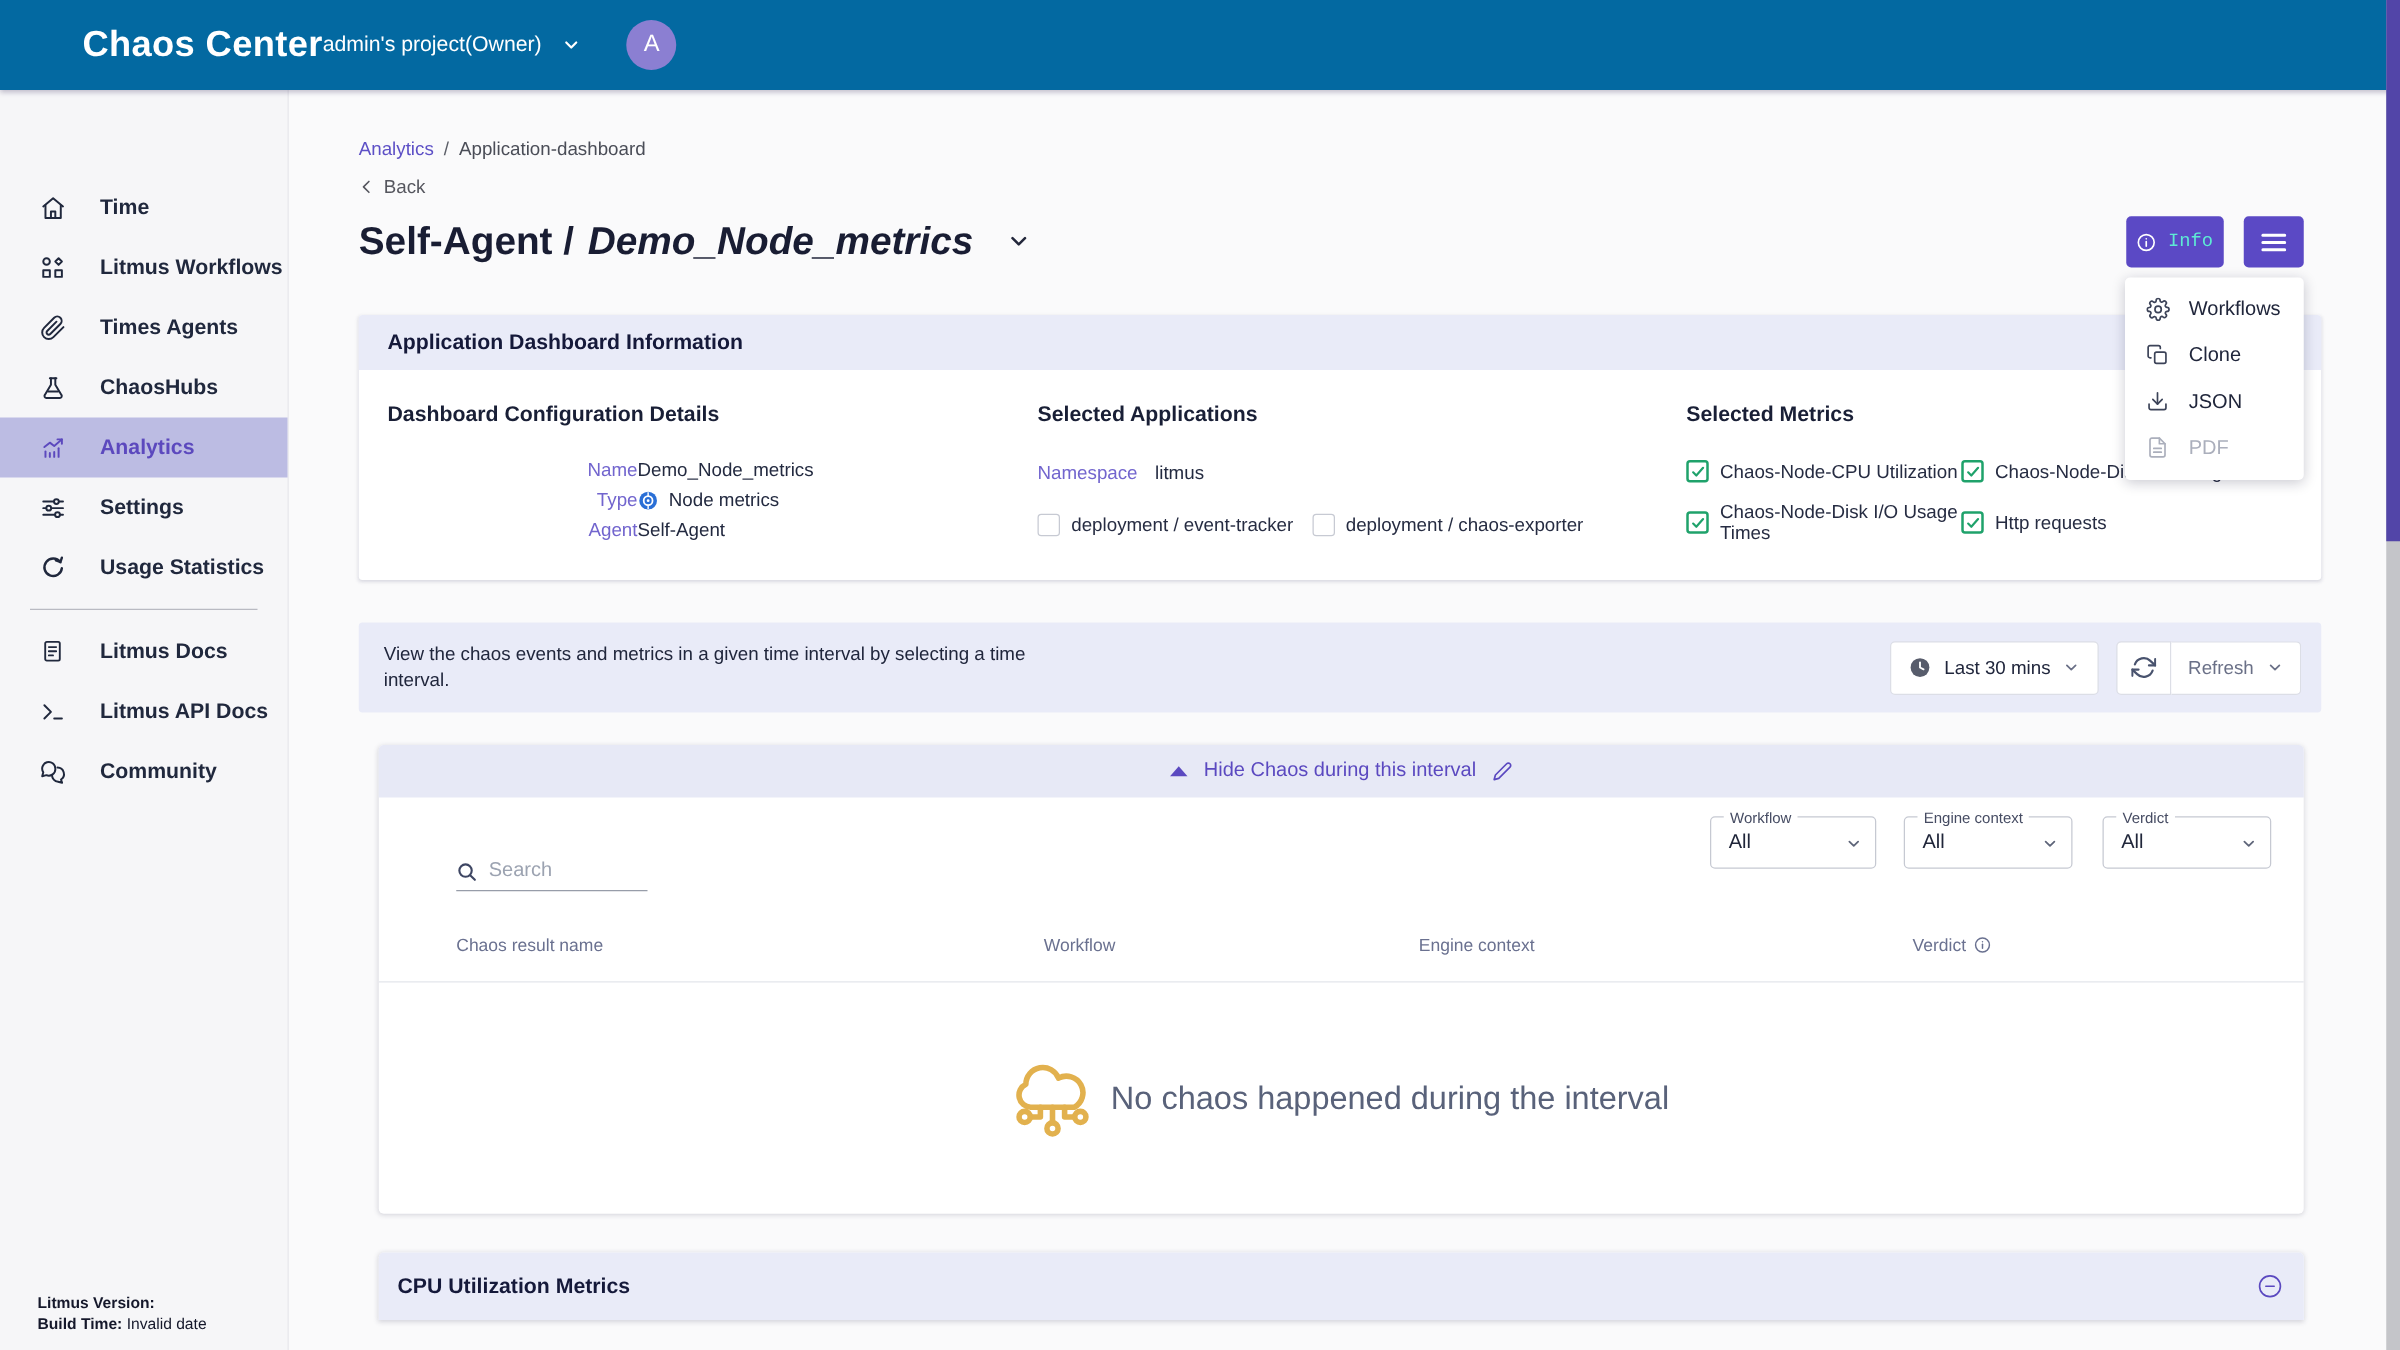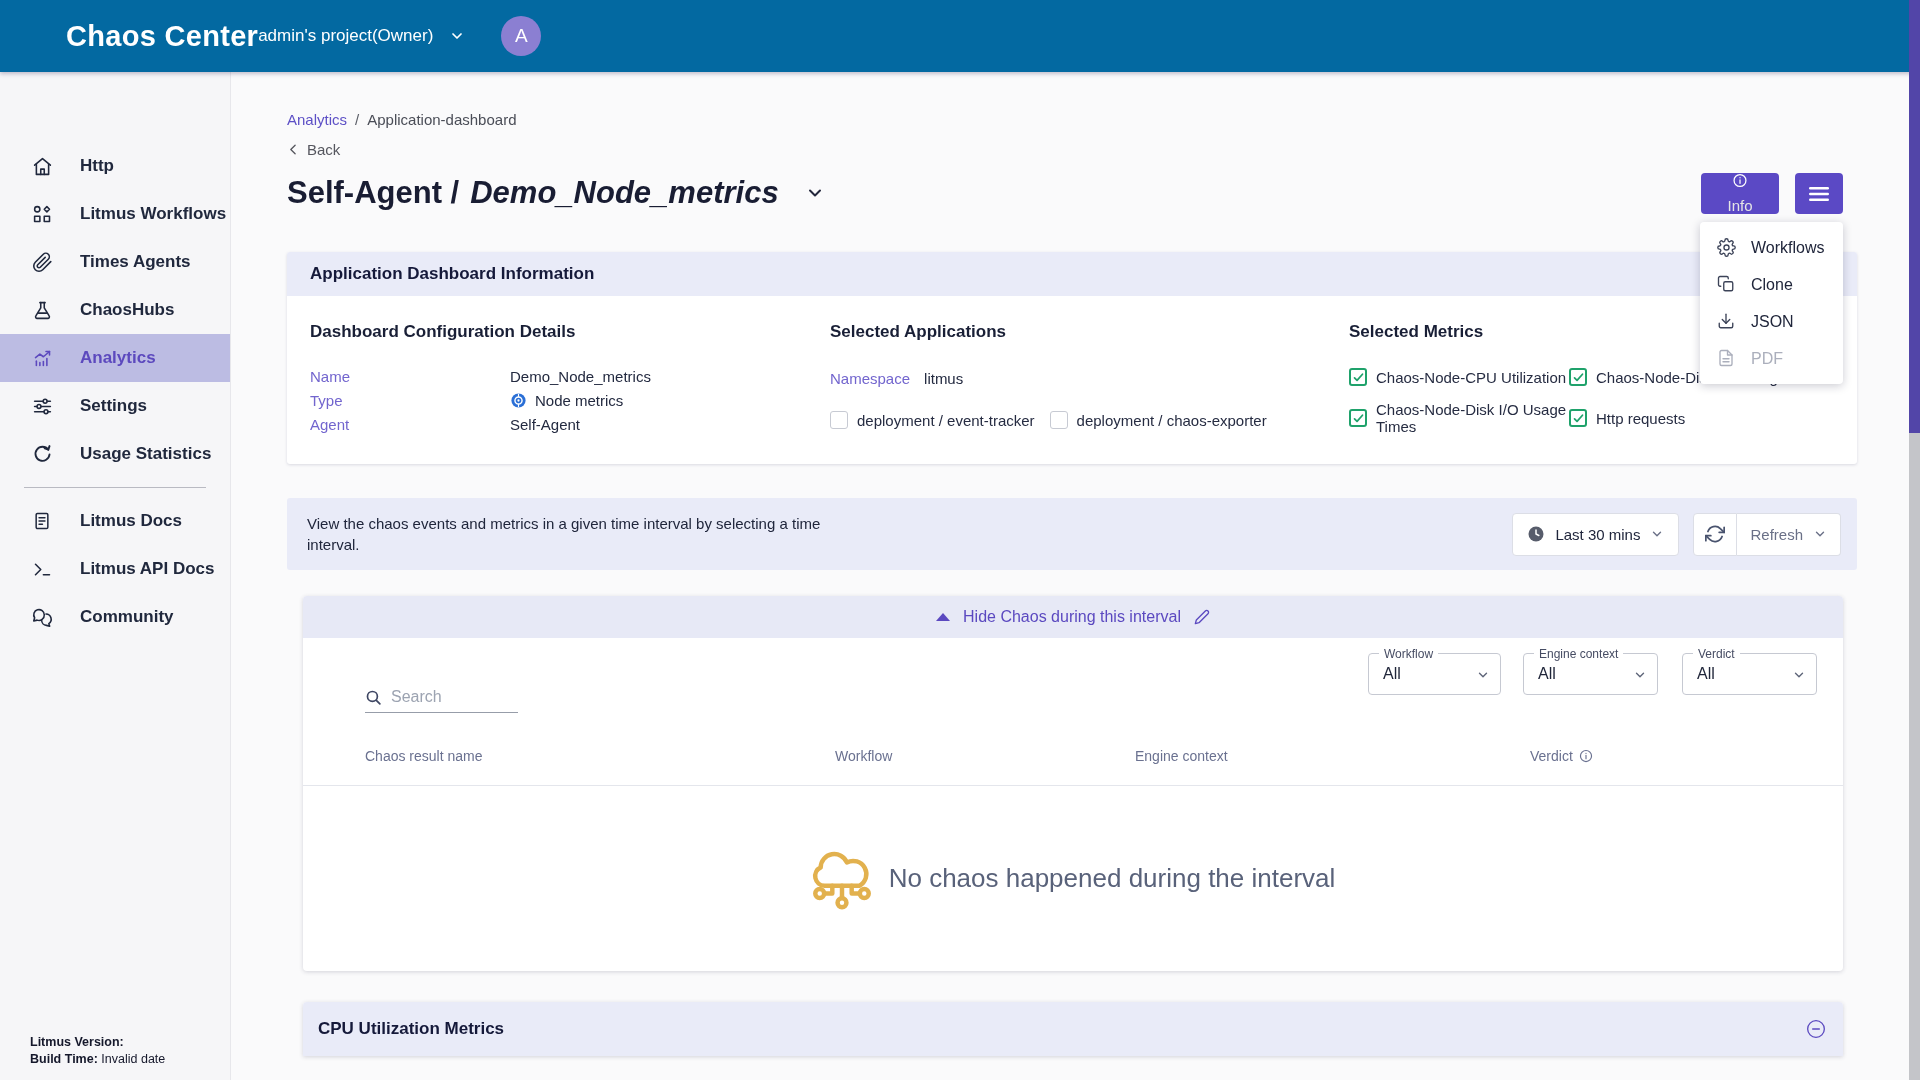--- a/index.html
+++ b/index.html
@@ -39,44 +39,44 @@
   .back-row { margin-top:10px; height:20px; display:flex; align-items:center; gap:7px;
               font-size:15px; color:#55565E; cursor:pointer; width:70px; }
 
   .title-row { margin-top:12px; height:44px; display:flex; align-items:center; position:relative; }
   .page-title { font-size:31px; color:#191D33; display:flex; align-items:baseline; }
   .pt-agent { font-weight:bold; }
   .pt-dash  { font-style:italic; margin-left:11px; }
   .title-chev { margin-left:26px; cursor:pointer; }
 
   .action-btns { position:absolute; right:14px; top:2px; display:flex; gap:16px; }
-  .btn-purple { background:#5B49C5; color:#e5e5e5; border:none; border-radius:4px; height:41px;
+  .btn-purple { background:#5B49C5; color:#5eead4; border:none; border-radius:4px; height:41px;
                 display:flex; align-items:center; justify-content:center; cursor:pointer;
-                font-family:Liberation Sans, sans-serif; font-size:15px;flex-direction:column; }
+                font-family:Liberation Mono, monospace; font-size:15px; }
   .btn-info { width:78px; gap:9px; }
   .btn-menu { width:48px; }
 
   .dropdown { position:absolute; right:14px; top:51px; width:143px; background:#fff; border-radius:4px;
               box-shadow:0 2px 10px rgba(20,20,50,.22); padding:7px 0; z-index:40; }
   .dd-item { height:37px; display:flex; align-items:center; gap:15px; padding:0 17px;
              font-size:16px; color:#20263B; cursor:pointer; }
   .dd-item .dicon { width:19px; height:19px; color:#3C4358; }
   .dd-item.disabled { color:#ABAFBC; cursor:default; }
   .dd-item.disabled .dicon { color:#ABAFBC; }
 
   
   .card { background:#fff; border-radius:3px; box-shadow:0 1px 3px rgba(70,70,110,.18); }
   .info-card { margin-top:37px; }
   .card-header { height:44px; background:#E9EBF8; border-radius:3px 3px 0 0; display:flex;
                  align-items:center; padding:0 23px; font-size:17px; font-weight:bold; color:#15193A; }
   .info-body { display:grid; grid-template-columns:520px 519px 1fr; padding:26px 23px 28px; }
   .sec-title { font-size:17px; font-weight:bold; color:#191F36; }
 
   .cfg-rows { margin-top:22px; }
-  .cfg-row { display:flex; height:24px; align-items:center; font-size:15px; }
+  .cfg-row { display:flex; height:24px; align-items:center; font-size:15px;text-align:right; }
   .cfg-label { width:200px; color:#7265CE; }
   .cfg-value { color:#232A40; display:flex; align-items:center; gap:8px; }
   .ext-link { margin-left:4px; color:#5D4DC3; cursor:pointer; }
 
   .ns-row { margin-top:28px; font-size:15px; display:flex; gap:14px; }
   .ns-label { color:#7265CE; }
   .ns-value { color:#232A40; }
   .app-checks { margin-top:24px; display:flex; gap:15px; }
   .chk-item { display:flex; align-items:center; gap:9px; font-size:15px; color:#262C42; }
   .chk-box { width:18px; height:18px; border:1.5px solid #C7CAD3; border-radius:3px; background:#fff; flex:none; cursor:pointer; }
@@ -156,21 +156,21 @@
 <nav class="sidebar">
   <div class="nav">
     <div class="nav-item">
       <span class="nicon">
         <svg width="21" height="21" viewBox="0 0 24 24" fill="none" stroke="currentColor" stroke-width="1.8" stroke-linecap="round" stroke-linejoin="round">
             <path d="M3 10.5 12 3l9 7.5"></path>
             <path d="M5 9.5V21h14V9.5"></path>
             <path d="M10 21v-6h4v6"></path>
           </svg>
       </span>
-      <span>Http</span>
+      <span>Time</span>
     </div>
     <div class="nav-item">
       <span class="nicon">
         <svg width="21" height="21" viewBox="0 0 24 24" fill="none" stroke="currentColor" stroke-width="1.8" stroke-linejoin="round">
             <circle cx="6" cy="6" r="3"></circle>
             <path d="M17 3l3 3-3 3-3-3z"></path>
             <rect x="3" y="14" width="6" height="6"></rect>
             <rect x="14" y="14" width="6" height="6"></rect>
           </svg>
       </span>

